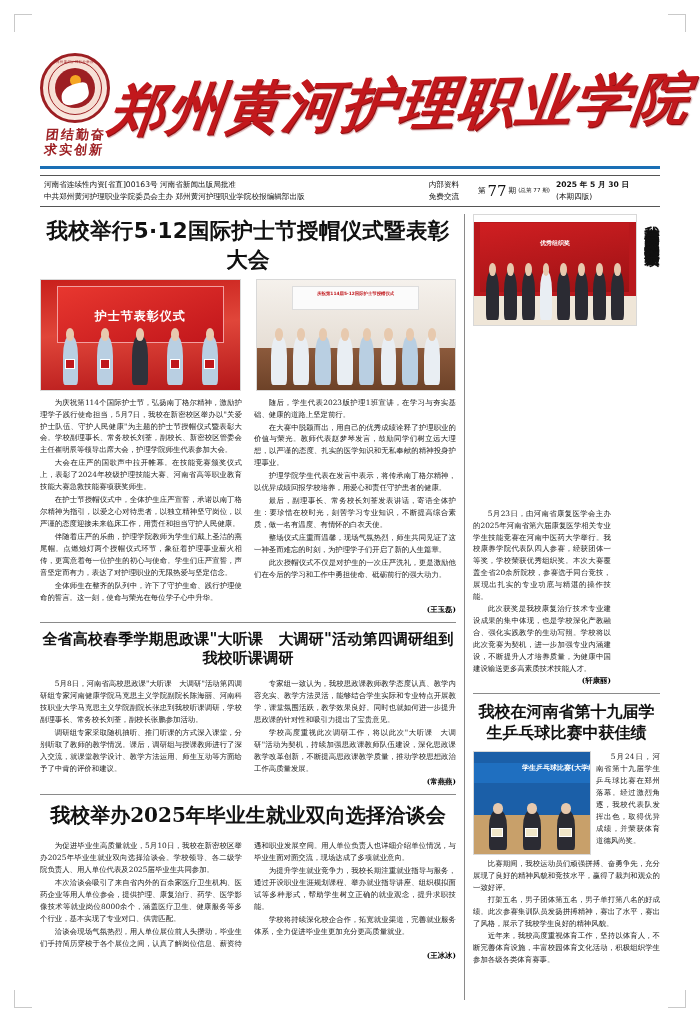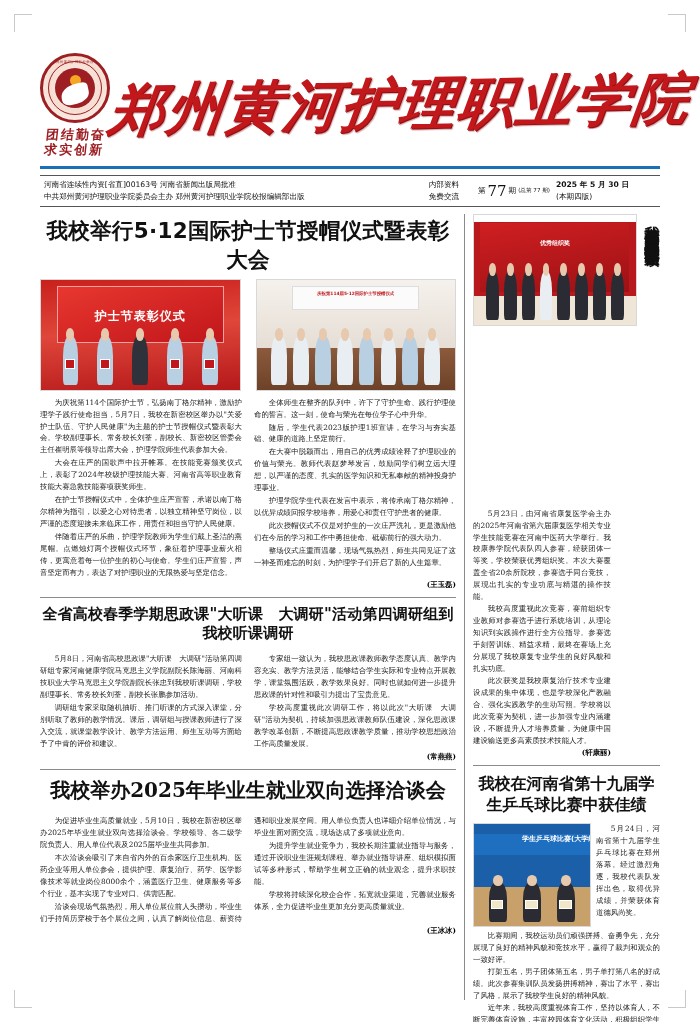--- a/index.html
+++ b/index.html
@@ -263,22 +263,23 @@
 
           <div class="text2">
             <p>为庆祝第114个国际护士节，弘扬南丁格尔精神，激励护理学子践行使命担当，5月7日，我校在新密校区举办以"关爱护士队伍、守护人民健康"为主题的护士节授帽仪式暨表彰大会。学校副理事长、常务校长刘荃，副校长、新密校区管委会主任崔明辰等领导出席大会，护理学院师生代表参加大会。</p>
             <p>大会在庄严的国歌声中拉开帷幕。在技能竞赛颁奖仪式上，表彰了2024年校级护理技能大赛、河南省高等职业教育技能大赛急救技能赛项获奖师生。</p>
             <p>在护士节授帽仪式中，全体护生庄严宣誓，承诺以南丁格尔精神为指引，以爱之心对待患者，以独立精神坚守岗位，以严谨的态度迎接未来临床工作，用责任和担当守护人民健康。</p>
             <p>伴随着庄严的乐曲，护理学院教师为学生们戴上圣洁的燕尾帽。点燃烛灯两个授帽仪式环节，象征着护理事业薪火相传，更寓意着每一位护生的初心与使命。学生们庄严宣誓，声音坚定而有力，表达了对护理职业的无限热爱与坚定信念。</p>
             <p>全体师生在整齐的队列中，许下了守护生命、践行护理使命的誓言。这一刻，使命与荣光在每位学子心中升华。</p>
             <p>随后，学生代表2023版护理1班宣讲，在学习与夯实基础、健康的道路上坚定前行。</p>
             <p>在大赛中脱颖而出，用自己的优秀成绩诠释了护理职业的价值与荣光。教师代表赵梦琴发言，鼓励同学们树立远大理想，以严谨的态度、扎实的医学知识和无私奉献的精神投身护理事业。</p>
             <p>护理学院学生代表在发言中表示，将传承南丁格尔精神，以优异成绩回报学校培养，用爱心和责任守护患者的健康。</p>
+            <p>最后，副理事长、常务校长刘荃发表讲话，寄语全体护生：要珍惜在校时光，刻苦学习专业知识，不断提高综合素质，做一名有温度、有情怀的白衣天使。</p>
+            <p>整场仪式庄重而温馨，现场气氛热烈，师生共同见证了这一神圣而难忘的时刻，为护理学子们开启了新的人生篇章。</p>
             <p>此次授帽仪式不仅是对护生的一次庄严洗礼，更是激励他们在今后的学习和工作中勇担使命、砥砺前行的强大动力。</p>
-            <p>整场仪式庄重而温馨，现场气氛热烈，师生共同见证了这一神圣而难忘的时刻，为护理学子们开启了新的人生篇章。</p>
           </div>
           <div class="byline">(王玉磊)</div>
         </div>
 
         <div class="sep"></div>
 
         <div style="margin-top:4px;">
           <div class="hl2">全省高校春季学期思政课"大听课　大调研"活动第四调研组到我校听课调研</div>
           <div class="text2">
             <p>5月8日，河南省高校思政课"大听课　大调研"活动第四调研组专家河南健康学院马克思主义学院副院长陈海丽、河南科技职业大学马克思主义学院副院长张忠到我校听课调研，学校副理事长、常务校长刘荃，副校长张鹏参加活动。</p>
@@ -320,21 +321,20 @@
                 <div class="person dark"></div>
                 <div class="person dark"></div>
                 <div class="person dark"></div>
               </div>
             </div>
             <div class="vhl">我校在河南省第六届康复医学相关专业学生技能竞赛中获佳绩</div>
           </div>
 
           <div class="text1" style="margin-top:4px; width:138px;">
             <p>5月23日，由河南省康复医学会主办的2025年河南省第六届康复医学相关专业学生技能竞赛在河南中医药大学举行。我校康养学院代表队四人参赛，经获团体一等奖，学校荣获优秀组织奖。本次大赛覆盖全省20余所院校，参赛选手同台竞技，展现出扎实的专业功底与精湛的操作技能。</p>
-            <p>我校高度重视此次竞赛，赛前组织专业教师对参赛选手进行系统培训，从理论知识到实践操作进行全方位指导。参赛选手刻苦训练、精益求精，最终在赛场上充分展现了我校康复专业学生的良好风貌和扎实功底。</p>
             <p>此次获奖是我校康复治疗技术专业建设成果的集中体现，也是学校深化产教融合、强化实践教学的生动写照。学校将以此次竞赛为契机，进一步加强专业内涵建设，不断提升人才培养质量，为健康中国建设输送更多高素质技术技能人才。</p>
           </div>
           <div class="byline" style="width:138px;">(轩康丽)</div>
         </div>
 
         <div class="sep"></div>
 
         <div class="rsec">
           <div class="hl-r">我校在河南省第十九届学生乒乓球比赛中获佳绩</div>
           <div style="display:flex; gap:5px; margin-top:3px;">

